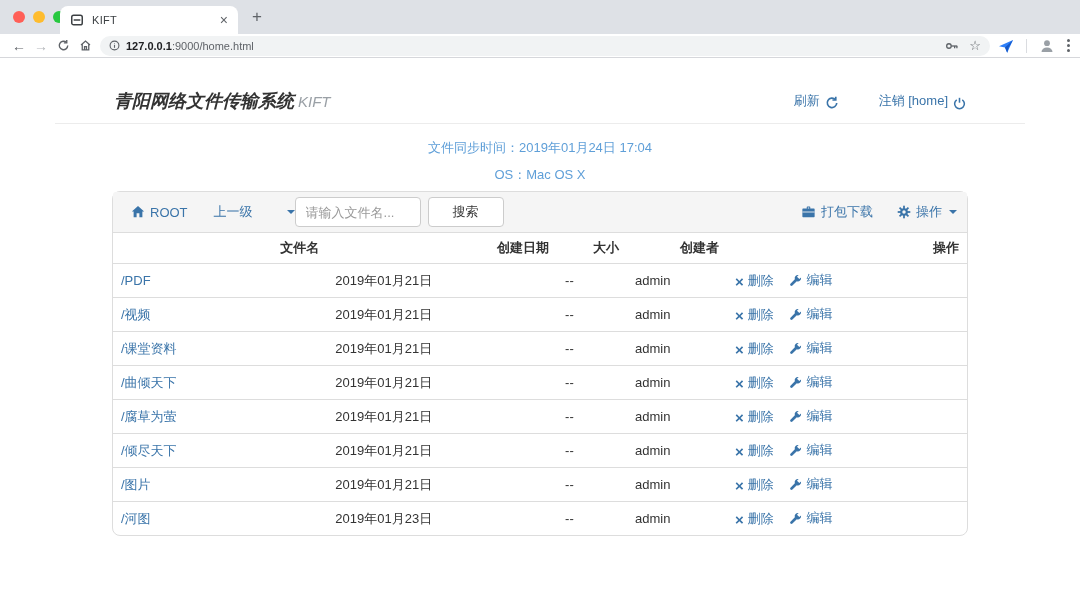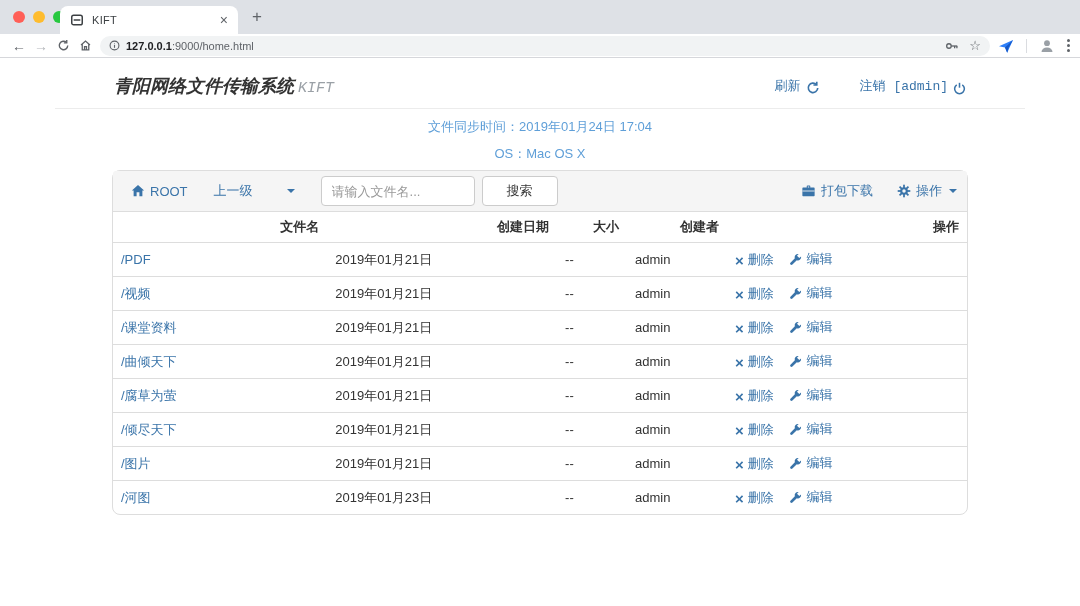--- a/index.html
+++ b/index.html
@@ -30,41 +30,41 @@
   .pill-spacer { flex:1; }
   .pill-icon { color:#5f6368; display:flex; align-items:center; margin-left:10px; }
   .star-glyph { font-size:13px; color:#5f6368; }
   .right-icons { display:flex; align-items:center; gap:12px; padding-right:2px; }
   .v-sep { width:1px; height:14px; background:#dadce0; }
   .dots { display:flex; flex-direction:column; gap:2px; }
   .dots i { width:3px; height:3px; border-radius:50%; background:#5f6368; display:block; }
 
   
   .page { height:548px; background:#fff; }
-  .page-header { margin:0 55px; padding:16px 0 10px; border-bottom:1px solid #ececec;font-family:Liberation Mono, monospace; }
+  .page-header { margin:15px 55px; padding:16px 0 10px; border-bottom:1px solid #ececec; }
   .page-header-inner { width:856px; margin:0 auto; display:flex; align-items:center;
     justify-content:space-between; padding:0 2px; }
   .site-title { font-size:18px; font-weight:700; font-style:italic; color:#333; }
   .site-title .abbr { font-size:15px; font-weight:400; color:#9aa0a6; margin-left:4px; }
   .header-links { display:flex; align-items:center; gap:40px; }
   .hlink { display:flex; align-items:flex-end; gap:5px; font-size:13px;
     color:var(--link); text-decoration:none; cursor:pointer; }
 
   .sync-block { text-align:center; color:var(--status-blue); font-size:13px; }
   .sync-line { margin-top:9px; }
 
   .panel { width:856px; margin:7px auto 0; border:1px solid #ddd; border-radius:8px; }
   .panel-heading { background:#f5f5f5; border-bottom:1px solid #ddd; border-radius:3px 3px 0 0;
     height:41px; display:flex; align-items:center; padding:0 10px; }
   .tool-link { display:flex; align-items:center; gap:5px; font-size:13px; color:var(--link);
     text-decoration:none; cursor:pointer; }
   .gap-l { margin-left:26px;gap:32px; }
   .caret { width:0; height:0; border-left:4px solid transparent; border-right:4px solid transparent;
     border-top:4px solid var(--link); margin-left:2px; display:inline-block; }
-  .search-input { margin-left:26px; width:154px; height:30px; border:1px solid #ccc;
+  .search-input { width:126px; height:30px; border:1px solid #ccc;
     border-radius:4px; padding:0 10px; font-size:13px; color:#333; outline:none;
     font-family:inherit; }
   .search-input::placeholder { color:#999; }
   .search-btn { margin-left:7px; height:30px; padding:0 24px; background:#fff;
     border:1px solid #ccc; border-radius:4px; font-size:13px; color:#333; cursor:pointer;
     font-family:inherit; }
   .heading-right { margin-left:auto; display:flex; align-items:center; gap:24px; }
 
   table.file-table { width:100%; border-collapse:collapse; font-size:13px; }
   .file-table th { text-align:right; font-weight:700; color:#333; padding:6px 8px; }
@@ -162,21 +162,21 @@
       </div>
       <div class="header-links">
         <a class="hlink">
           <span>刷新</span>
           <svg width="14" height="14" viewBox="0 0 16 16" fill="none" stroke="currentColor" stroke-width="1.9">
             <path d="M13.4 8 A5.4 5.4 0 1 1 11.9 4.1"></path>
             <path d="M12.3 0.8 V4.6 H8.5"></path>
           </svg>
         </a>
         <a class="hlink">
-          <span>注销 [admin]</span>
+          <span>注销 [home]</span>
           <svg width="13" height="13" viewBox="0 0 16 16" fill="none" stroke="currentColor" stroke-width="1.9">
             <path d="M4.6 3.4 a6 6 0 1 0 6.8 0"></path>
             <line x1="8" y1="1" x2="8" y2="7"></line>
           </svg>
         </a>
       </div>
     </div>
   </div>
 
   <div class="sync-block">

